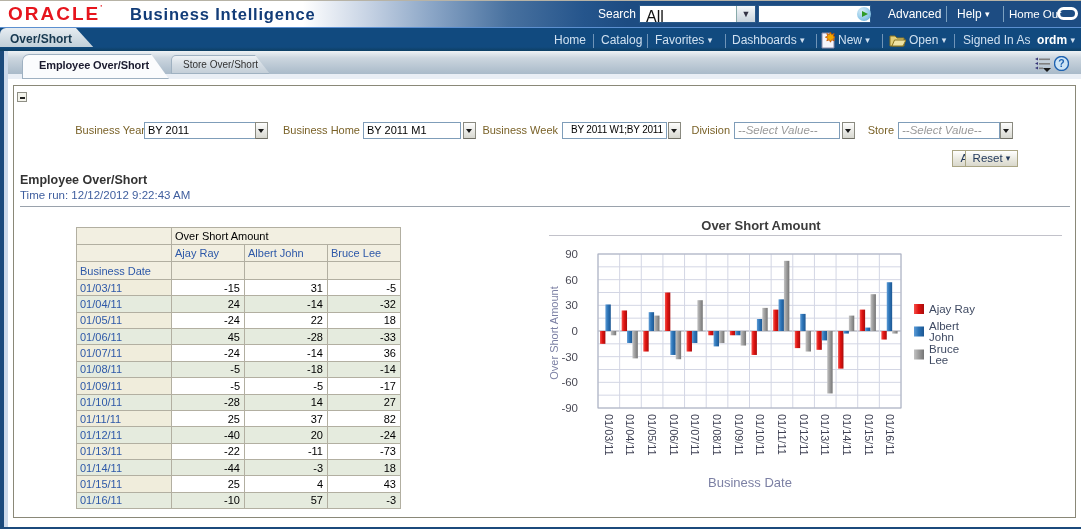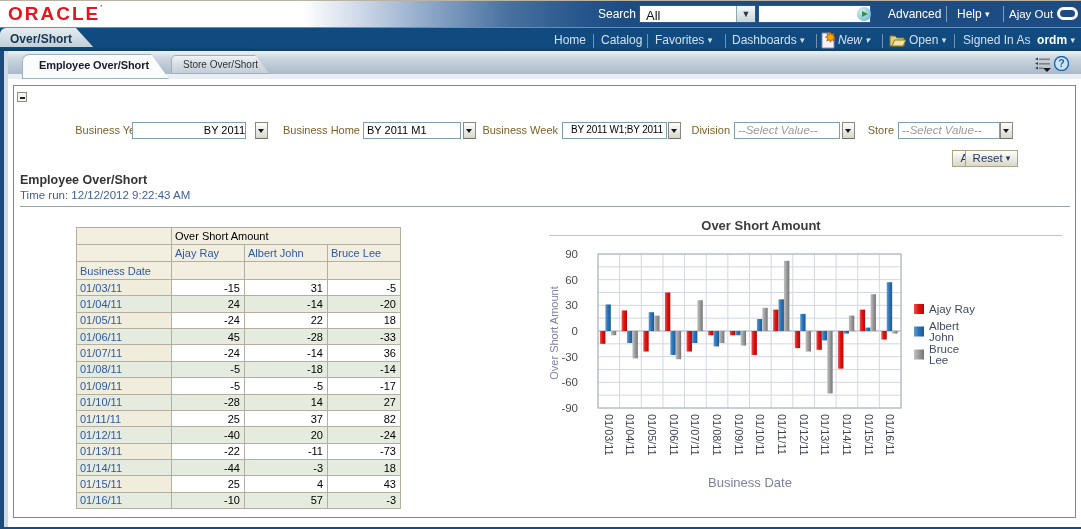--- a/index.html
+++ b/index.html
@@ -11,21 +11,21 @@
 
 #banner { left:0; top:0; width:1081px; height:27px;
   background:linear-gradient(90deg,#ffffff 0%,#ffffff 28%,#c7d3e4 34%,#8aa5c6 40%,#48719f 47%,#25558c 54%,#1d4c82 58%,#1d4c82 100%);
   border-top:1px solid #b7b3a6; }
 #oracleLogo { left:8px; top:3px; font-weight:bold; font-size:19px; color:#e6151d;
   letter-spacing:2px; transform:scaleY(0.92); transform-origin:top left;}
 #biTitle { left:130px; top:4px; font-weight:bold; font-size:16.5px; color:#123c78; letter-spacing:0.8px; }
 #banner .wtxt { color:#ffffff; font-size:12px; top:6px; }
 #searchSel { left:639px; top:4px; width:117px; height:18px; background:#fff;
   border:1px solid #2a5a8a; }
-#searchSel .val { position:absolute; left:6px; top:2px; font-size:13px; color:#111; }
+#searchSel .val { position:absolute; left:6px; top:2px; font-size:16px; color:#111; }
 #searchSel .btn { position:absolute; right:0; top:0; width:19px; height:16px;
   background:linear-gradient(#f5f8fa,#c9d4dd); border-left:1px solid #8aa;
   text-align:center; font-size:9px; color:#334; line-height:16px; }
 #searchInput { left:758px; top:4px; width:113px; height:18px; background:#fff; border:1px solid #2a5a8a; }
 #goBtn { left:857px; top:6px; width:14px; height:14px; border-radius:50%;
   background:radial-gradient(circle at 35% 30%, #d6ecf7, #8ec7e8 60%, #5aa0cc);
 }
 #goBtn:after { content:""; position:absolute; left:5px; top:3.5px;
   border-left:6px solid #2f9b27; border-top:3.5px solid transparent; border-bottom:3.5px solid transparent; }
 .vsep1 { width:1px; height:16px; background:#7ba0c0; top:5px; }
@@ -101,53 +101,54 @@
 #otable tr.odd td.num { background:#fff; }
 #otable tr.odd td.d { background:#f0eddc; }
 #otable tr.even td { background:#e5ebde; }
 </style>
 </head>
 <body>
 <div id="page">
 
   <div id="banner" class="abs">
     <div id="oracleLogo" class="abs">ORACLE<span style="font-size:8px;vertical-align:top;">'</span></div>
+    <div id="biTitle" class="abs">Business Intelligence</div>
     <div class="abs wtxt" style="left:598px;">Search</div>
     <div id="searchSel" class="abs">
         <span class="val">All</span>
         <span class="btn">▼</span>
       </div>
     <div id="searchInput" class="abs"></div>
     <div id="goBtn" class="abs"></div>
     <div class="abs wtxt" style="left:888px;">Advanced</div>
     <div class="abs vsep1" style="left:946px;"></div>
     <div class="abs wtxt" style="left:957px;">Help <span class="chev">▾</span></div>
     <div class="abs vsep1" style="left:1003px;"></div>
-    <div class="abs wtxt" style="left:1009px;font-size:11.5px;top:7px;">Ajay Out</div>
+    <div class="abs wtxt" style="left:1009px;font-size:11.5px;top:7px;">Home Out</div>
     <div id="omark" class="abs"></div>
   </div>
 
   <div id="navbar" class="abs">
     <div id="tab1">
         <div class="t">Over/Short</div>
       </div>
     <div class="nitem" style="left:554px;">Home</div>
     <div class="nsep" style="left:593px;"></div>
     <div class="nitem" style="left:601px;">Catalog</div>
     <div class="nsep" style="left:647px;"></div>
     <div class="nitem" style="left:655px;">Favorites <span class="chev">▾</span></div>
     <div class="nsep" style="left:725px;"></div>
     <div class="nitem" style="left:732px;">Dashboards <span class="chev">▾</span></div>
     <div class="nsep" style="left:816px;"></div>
     <svg class="abs" style="left:821px;top:4px;z-index:3;" width="14" height="17" viewBox="0 0 14 17">
       <path d="M1 1 L9 1 L13 5 L13 16 L1 16 Z" fill="#f5f4fb" stroke="#8888a8" stroke-width="1"></path>
       <path d="M9 1 L9 5 L13 5 Z" fill="#c8c8dd" stroke="#8888a8" stroke-width="1"></path>
       <path d="M9.5 0.2 L10.6 2.6 L13.2 1.6 L12.2 4.1 L14.6 5.2 L12.2 6.3 L13.2 8.8 L10.6 7.8 L9.5 10.2 L8.4 7.8 L5.8 8.8 L6.8 6.3 L4.4 5.2 L6.8 4.1 L5.8 1.6 L8.4 2.6 Z" fill="#f0a800" stroke="#c05000" stroke-width="0.8"></path>
     </svg>
-    <div class="nitem" style="left:838px;font-style:italic;">New <span class="chev">▾</span></div>
+    <div class="nitem" style="left:838px;">New <span class="chev">▾</span></div>
     <div class="nsep" style="left:882px;"></div>
     <svg class="abs" style="left:889px;top:6px;z-index:3;" width="17" height="13" viewBox="0 0 17 13">
       <path d="M1 12 L1 2 L6 2 L8 4 L15 4 L15 12 Z" fill="#e3cf7a" stroke="#8a7420" stroke-width="1"></path>
       <path d="M3 12 L5.5 6 L17 6 L14 12 Z" fill="#efe3a5" stroke="#8a7420" stroke-width="1"></path>
     </svg>
     <div class="nitem" style="left:909px;">Open <span class="chev">▾</span></div>
     <div class="nsep" style="left:954px;"></div>
     <div class="nitem" style="left:963px;">Signed In As&nbsp; <b style="color:#fff;">ordm</b> <span class="chev">▾</span></div>
   </div>
 
@@ -175,21 +176,21 @@
   </svg>
 
   <div id="ledge1" class="abs"></div>
   <div id="ledge2" class="abs"></div>
   <div id="bline" class="abs"></div>
 
   <div id="panel" class="abs"></div>
   <div id="minusbox" class="abs"></div>
 
   <div class="plabel" style="right:936px;">Business Year</div>
-  <div class="pbox" style="left:132px;width:114px;text-align:right;">BY 2011</div>
+  <div class="pbox" style="left:144px;width:114px;">BY 2011</div>
   <div class="pbtn" style="left:255px;"></div>
   <div class="plabel" style="right:721px;">Business Home</div>
   <div class="pbox" style="left:363px;width:98px;">BY 2011 M1</div>
   <div class="pbtn" style="left:463px;"></div>
   <div class="plabel" style="right:523px;">Business Week</div>
   <div class="pbox" style="left:562px;width:105px;font-size:10px;letter-spacing:-0.2px;padding-left:8px;">BY 2011 W1;BY 2011</div>
   <div class="pbtn" style="left:668px;"></div>
   <div class="plabel" style="right:351px;">Division</div>
   <div class="pbox" style="left:734px;width:106px;"><i>--Select Value--</i></div>
   <div class="pbtn" style="left:842px;"></div>
@@ -230,21 +231,21 @@
     <tr class="odd" style="height:16.36px;">
           <td class="d blue">01/03/11</td>
           <td class="num">-15</td>
           <td class="num">31</td>
           <td class="num">-5</td>
         </tr>
     <tr class="even" style="height:16.36px;">
           <td class="d blue">01/04/11</td>
           <td class="num">24</td>
           <td class="num">-14</td>
-          <td class="num">-20</td>
+          <td class="num">-32</td>
         </tr>
     <tr class="odd" style="height:16.36px;">
           <td class="d blue">01/05/11</td>
           <td class="num">-24</td>
           <td class="num">22</td>
           <td class="num">18</td>
         </tr>
     <tr class="even" style="height:16.36px;">
           <td class="d blue">01/06/11</td>
           <td class="num">45</td>

